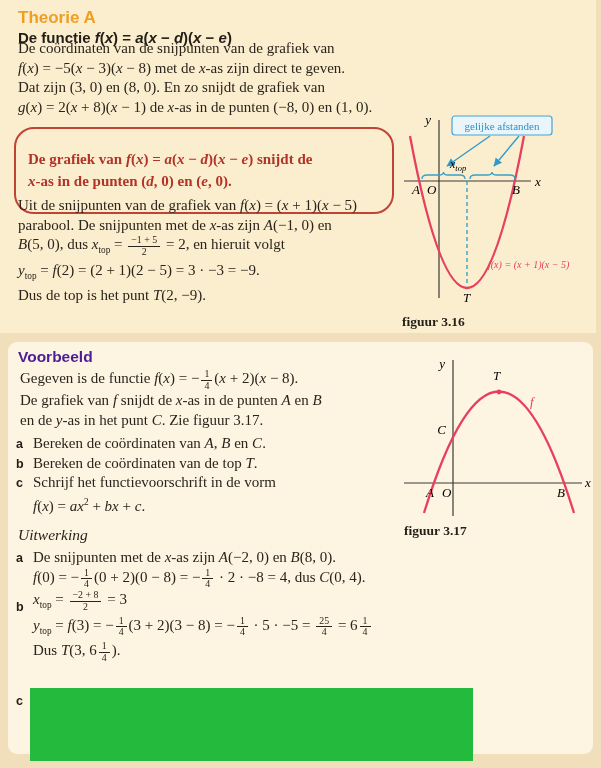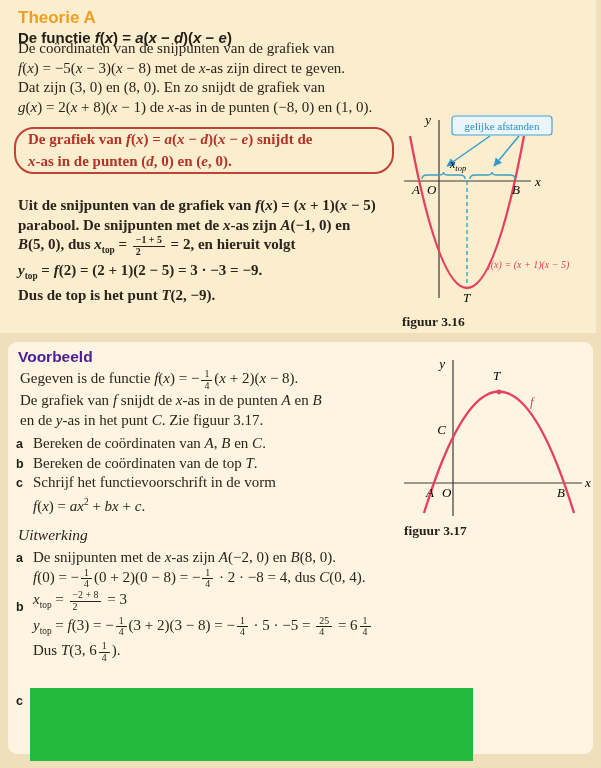--- a/index.html
+++ b/index.html
@@ -8,42 +8,42 @@
   .abs{position:absolute;}
   .top-panel{left:0;top:0;width:596px;height:333px;background:#fbeecf;}
   .vbox{left:8px;top:342px;width:585px;height:412px;background:#fdf4e2;border-radius:9px;}
   .heading{left:18px;top:8px;font-family:"Liberation Sans",sans-serif;font-weight:700;
            font-size:17px;white-space:nowrap;}
   .kicker{color:#f09e22;margin-right:0;}
   .title-main{color:#221d16;}
   .rich{font-size:15px;}
   .rline{line-height:19.5px;white-space:nowrap;}
   .para1{left:18px;top:39px;width:400px;}
-  .rulebox{left:14px;top:127px;width:352px;padding:0 12px;border:2px solid #bf4336;
+  .rulebox{left:14px;top:127px;width:352px;padding:20px 12px;border:2px solid #bf4336;
            border-radius:20px;color:#b23327;font-weight:700;}
   .rulebox .rline{line-height:21.5px;}
-  .para2{left:18px;top:196px;width:400px;font-weight:bold;}
+  .para2{left:18px;top:196px;width:400px;}
   .fig{overflow:visible;}
   .figcap{font-weight:700;font-size:13.5px;color:#241f18;}
   .vb-heading{left:10px;top:6px;font-family:"Liberation Sans",sans-serif;font-weight:700;
               font-size:15.5px;color:#4c1d95;}
   .vb-intro{left:12px;top:27px;}
   .tasks{left:8px;top:92px;}
   .litem{position:relative;padding-left:17px;}
   .litem + .litem{margin-top:0px;}
   .ilabel{position:absolute;left:0;top:3px;font-family:"Liberation Sans",sans-serif;
           font-weight:700;font-size:12.5px;color:#221d16;}
   .uit-heading{left:10px;top:184px;font-style:italic;font-size:15.5px;}
   .solutions{left:8px;top:206px;}
   .sol-b{margin-top:5px;}
   .sol-b .ilabel{top:10px;}
   .sol-c-label{left:8px;top:352px;font-family:"Liberation Sans",sans-serif;font-weight:700;
                font-size:12.5px;color:#221d16;}
   .redaction{left:22px;top:346px;width:443px;height:73px;background:#23ba3d;}
-  .frac{display:inline-block;vertical-align:-0.55em;line-height:1.08;
+  .frac{display:inline-block;vertical-align:-0.55em;text-align:center;line-height:1.08;
         font-size:0.66em;margin:0 2px;font-style:normal;}
   .frac .fnum{display:block;border-bottom:1.2px solid currentColor;padding:0 3px;}
   .frac .fden{display:block;padding:0 3px;}
   sub{font-size:0.62em;}
   sup{font-size:0.62em;}
   i{font-style:italic;}
   svg text{font-family:"Liberation Serif",serif;}
 </style>
 </head>
 <body>

